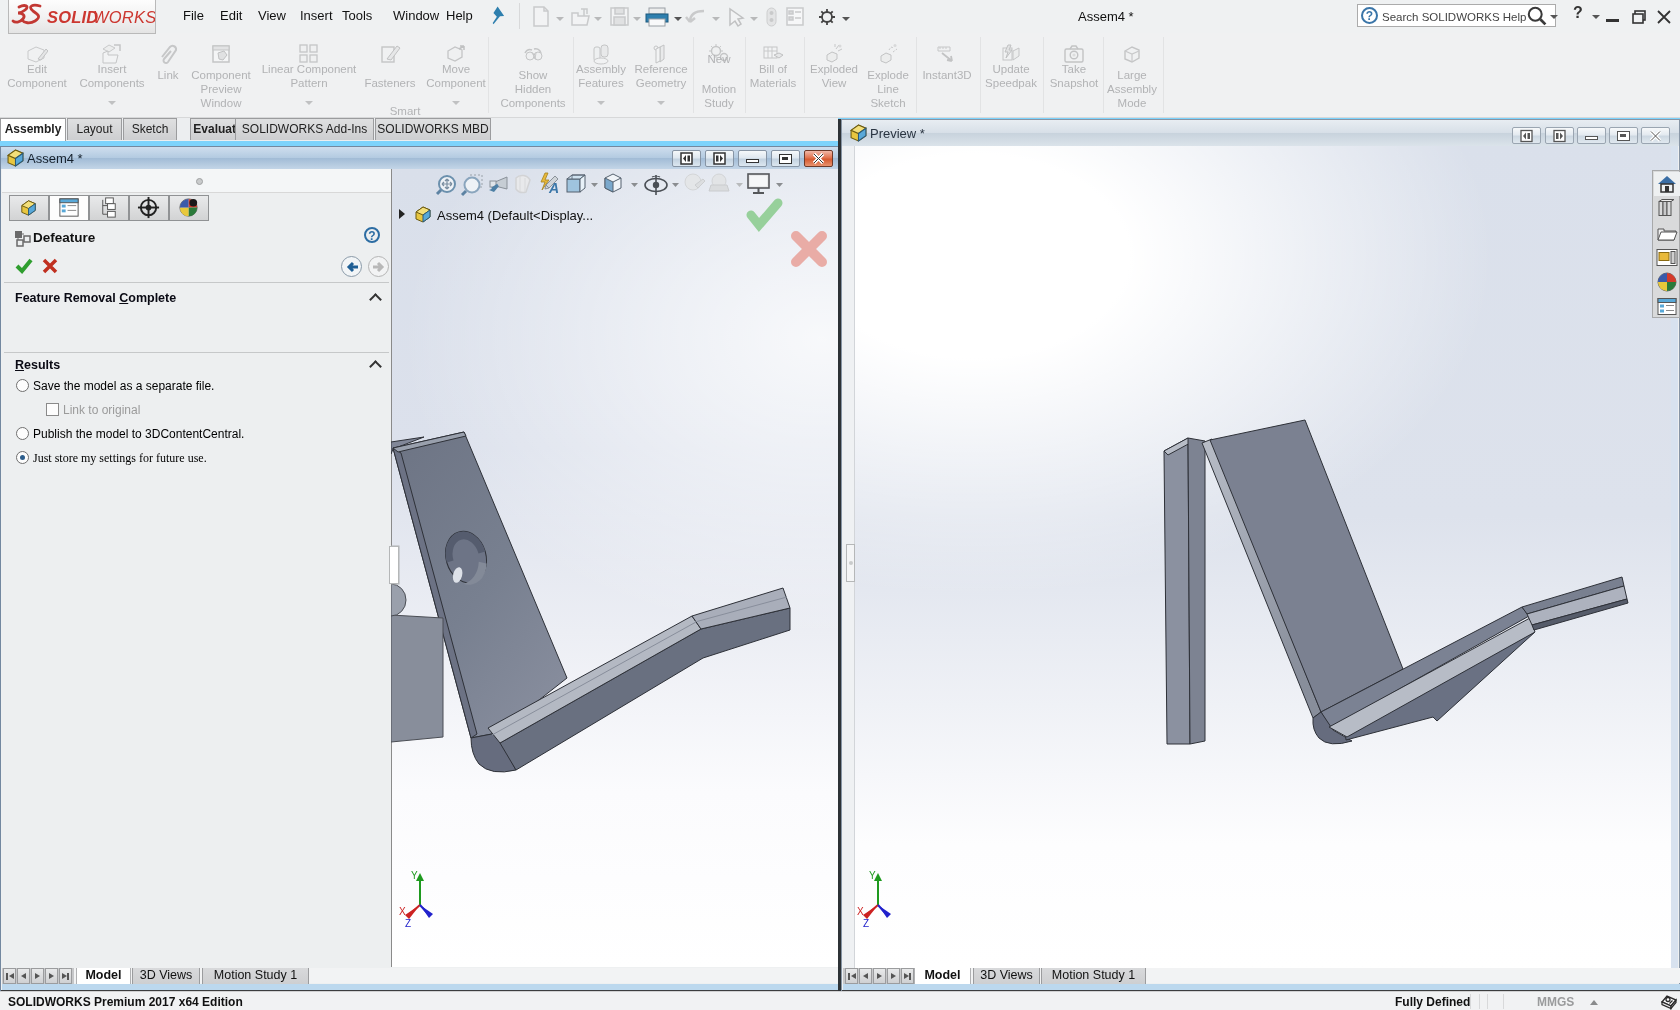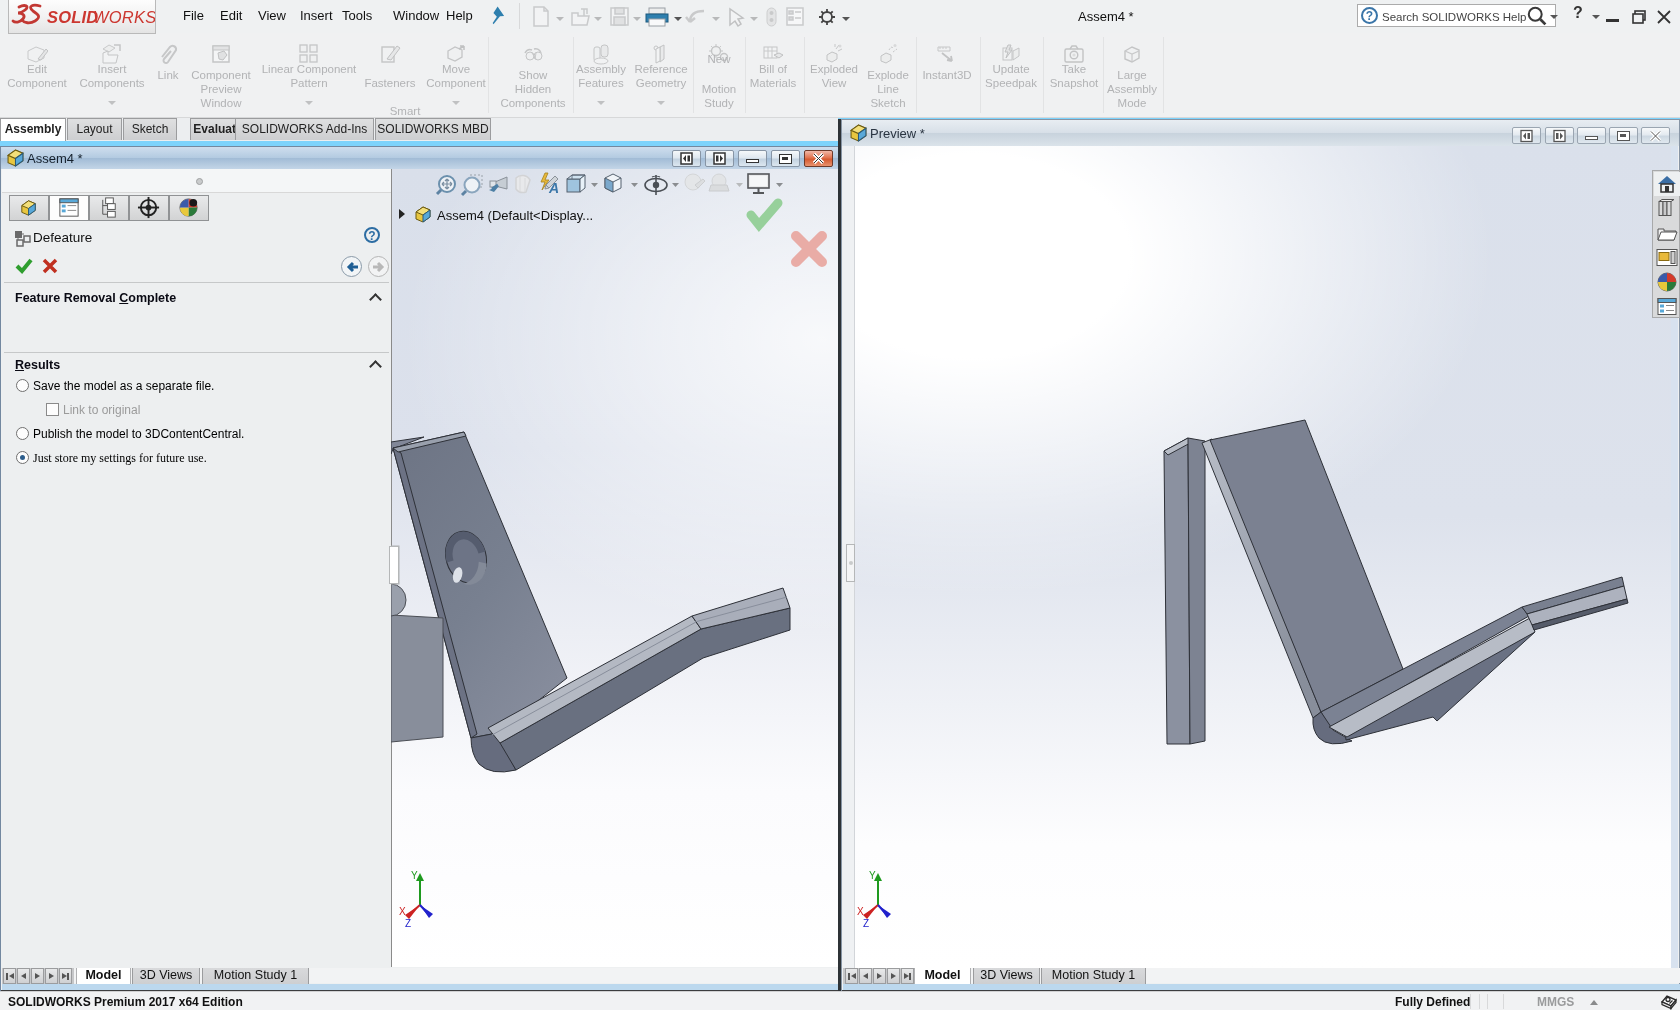--- a/index.html
+++ b/index.html
@@ -41,21 +41,21 @@
 .wbtn { position:absolute; top:3px; width:29px; height:17px; border:1px solid #8795a5; border-radius:2px; background:linear-gradient(180deg,#f5f8fa 0%,#dfe8f0 45%,#c3d2e0 55%,#dce7f0 100%); }
 .wbtn.close { background:linear-gradient(180deg,#f0b8a8 0%,#e2734f 45%,#d55a31 55%,#e8936f 100%); border-color:#6e3a2a; }
 
 
 #panel { position:absolute; left:1px; top:22px; width:389px; height:800px; background:#edeff0; }
 #paneltop { position:absolute; left:0; top:0; width:389px; height:24px; background:#f4f6f7; border-bottom:1px solid #d8d8d8; }
 #paneltop .dot { position:absolute; left:194px; top:9px; width:7px; height:7px; border-radius:50%; background:#c9cbcc; border:1px solid #9fa1a2; }
 .ptab { position:absolute; top:26px; width:40px; height:26px; background:linear-gradient(180deg,#e9eaeb,#d2d3d4); border:1px solid #909294; }
 .ptab.active { background:#fdfdfd; }
 #pm-title { position:absolute; left:0; top:55px; width:389px; height:30px; }
-#pm-title .t { position:absolute; left:31px; top:6px; font-weight:normal; font-size:13.5px; color:#111; }
+#pm-title .t { position:absolute; left:31px; top:6px; font-weight:bold; font-size:13.5px; color:#111; }
 #helpcirc { position:absolute; left:362px; top:58px; width:16px; height:16px; border-radius:50%; border:2px solid #2d6da3; color:#2d6da3; font-weight:bold; font-size:12px; text-align:center; line-height:15px; }
 #okrow { position:absolute; left:0; top:85px; width:389px; height:28px; }
 #pm-divider1 { position:absolute; left:2px; top:113px; width:385px; height:1px; background:#c6c8c9; }
 .grouphdr { position:absolute; left:13px; font-size:12.5px; font-weight:bold; color:#0a0a14; }
 .chev { position:absolute; left:369px; width:9px; height:9px; border-left:2px solid #333; border-top:2px solid #333; transform:rotate(45deg); }
 #yellowbox { position:absolute; left:9px; top:141px; width:372px; height:35px; background:#ffffa6; font-size:12px; letter-spacing:-0.15px; color:#000; padding:3px 4px; line-height:14px; }
 #pm-divider2 { position:absolute; left:2px; top:183px; width:385px; height:1px; background:#c6c8c9; }
 .radio { position:absolute; width:13px; height:13px; border-radius:50%; border:1px solid #707070; background:#fdfdfd; }
 .radio.sel::after { content:""; position:absolute; left:3px; top:3px; width:5px; height:5px; border-radius:50%; background:#2c5d8c; }
 .cbox { position:absolute; width:13px; height:13px; border:1px solid #8a8a8a; background:#fdfdfd; }

